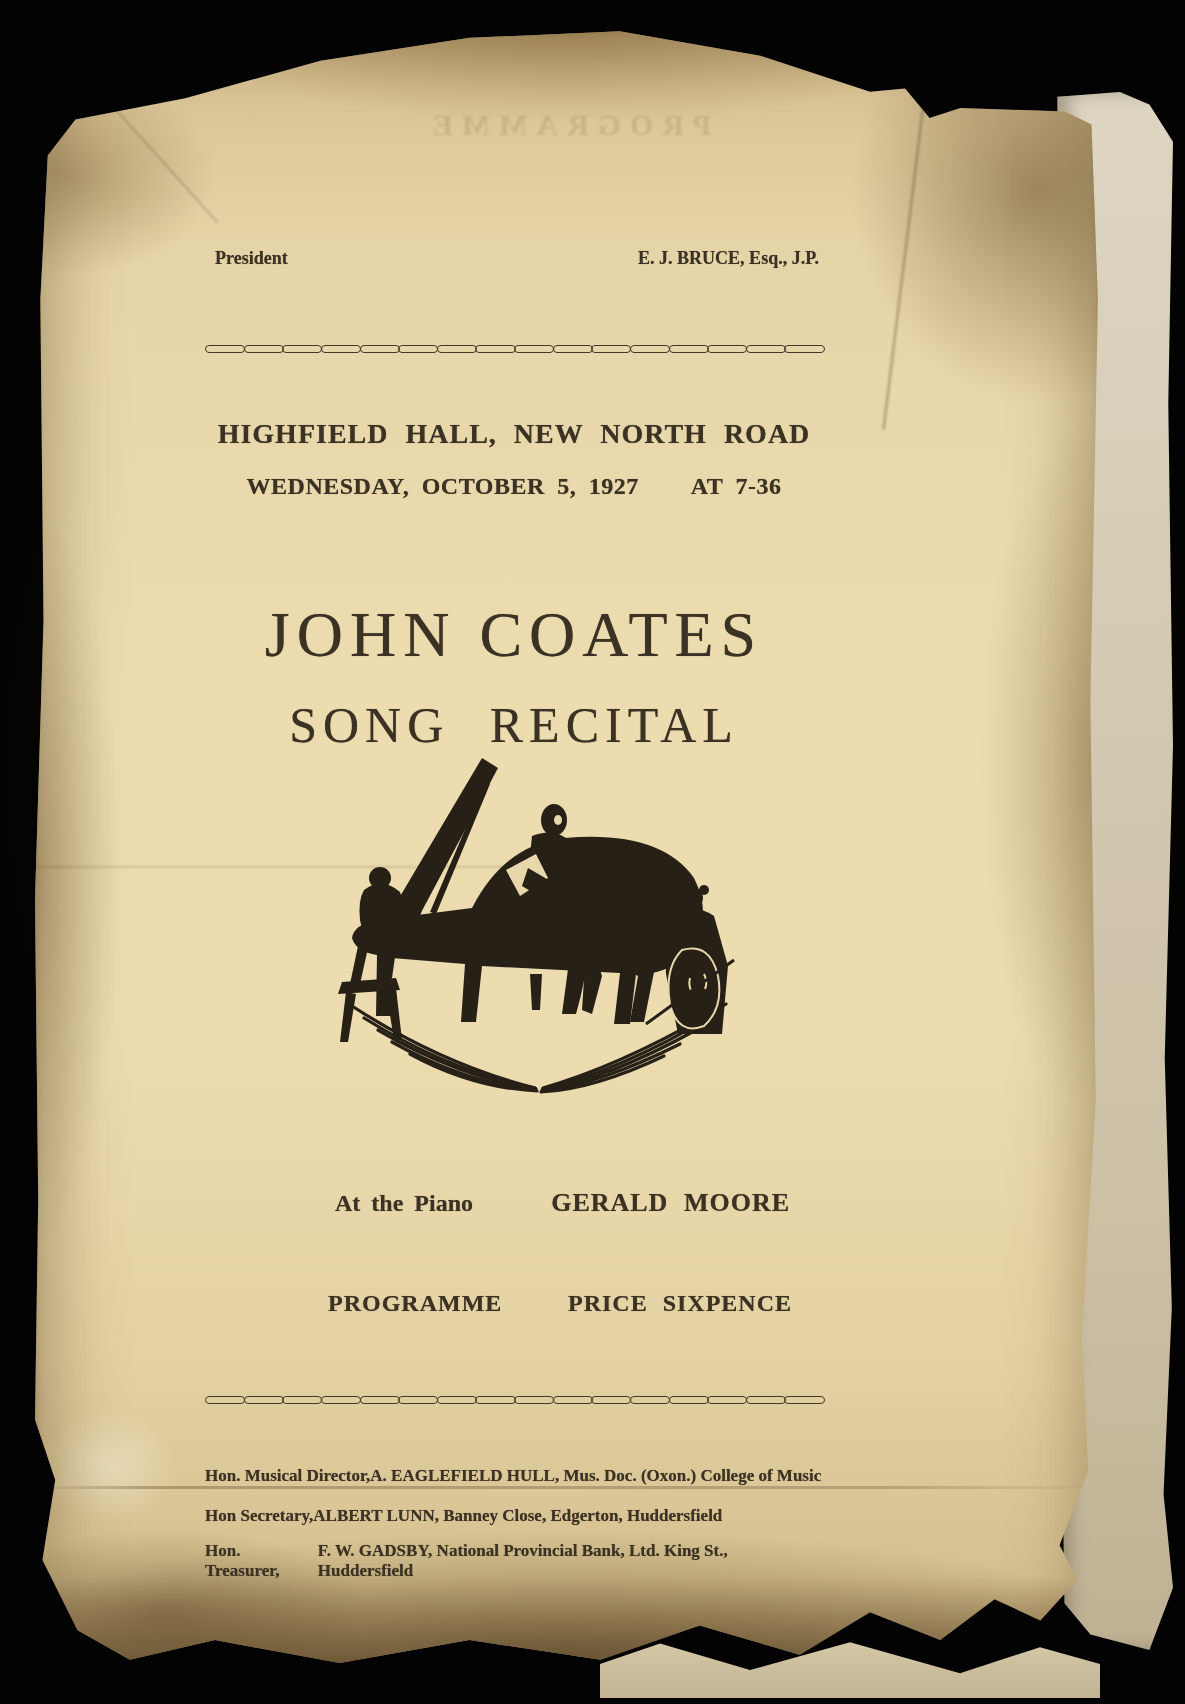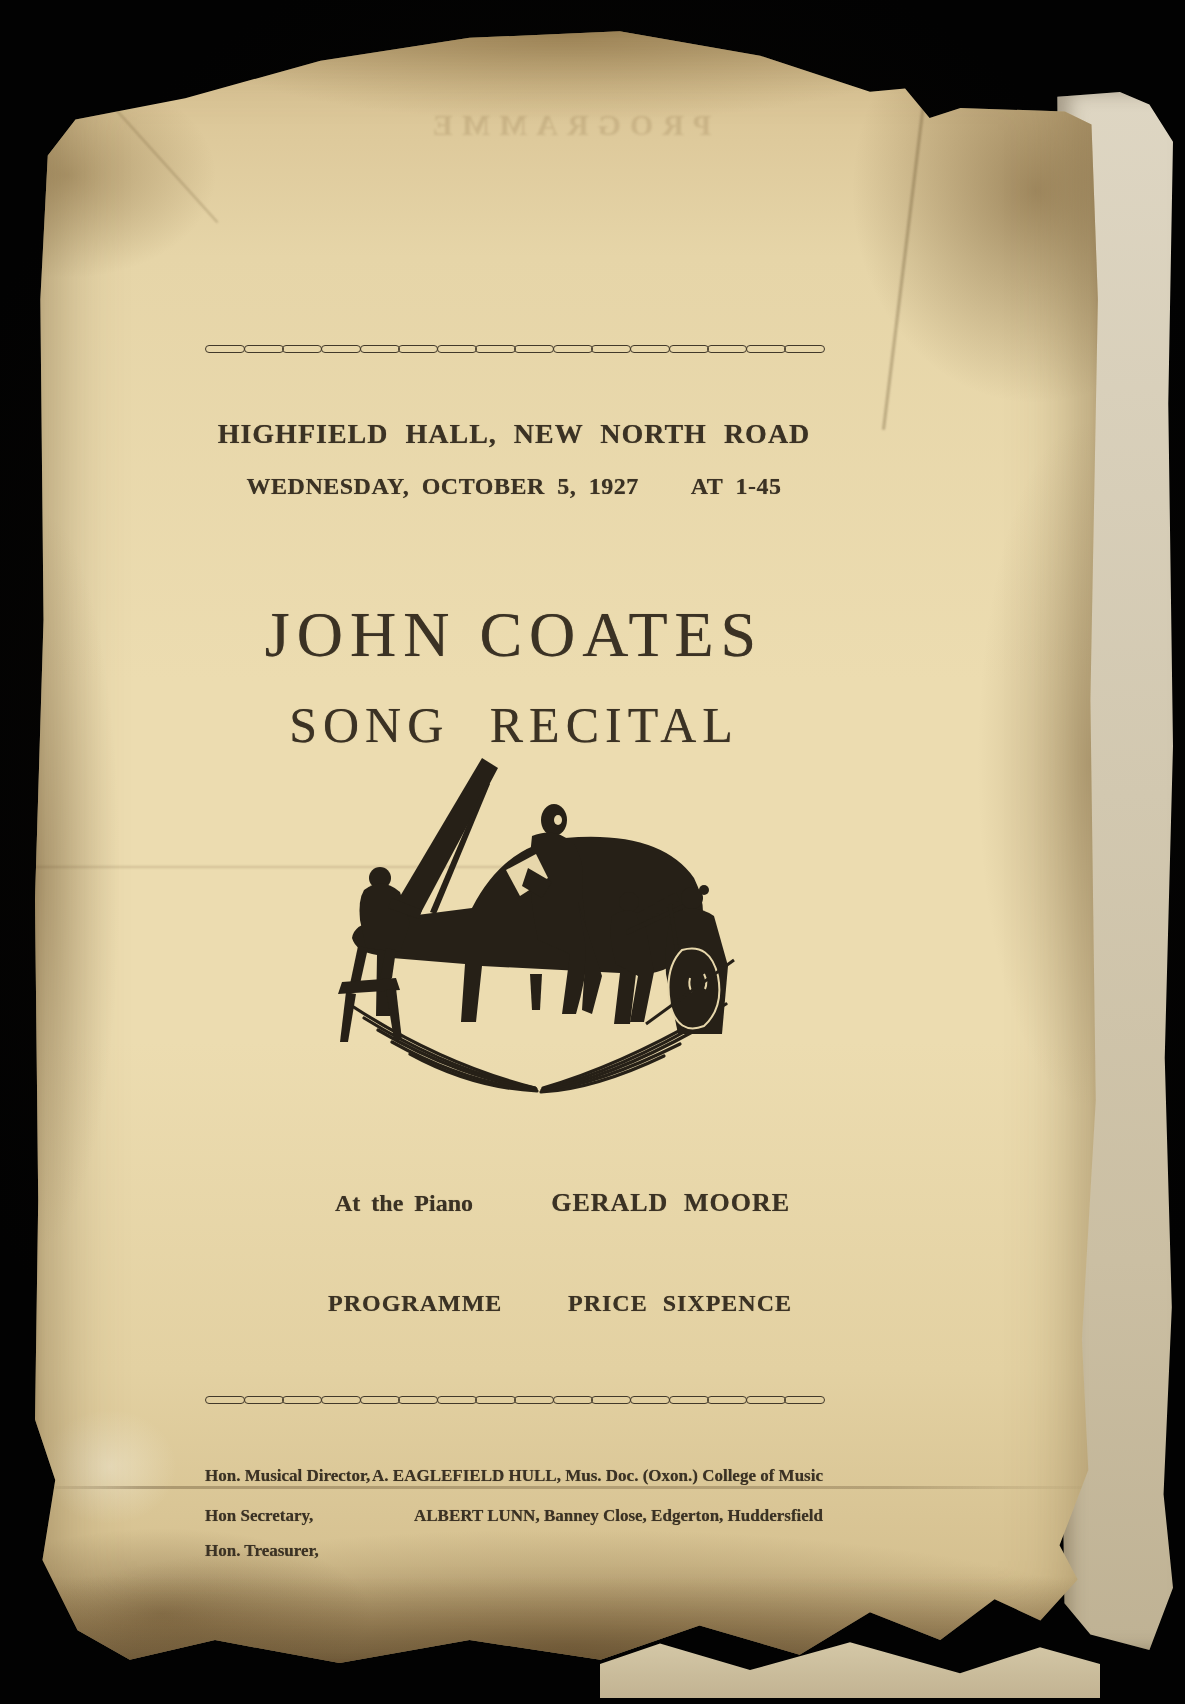--- a/index.html
+++ b/index.html
@@ -83,21 +83,21 @@
   .date .time{margin-left:52px;}
   .artist{top:570px;text-align:center;font-size:64px;letter-spacing:7px;white-space:nowrap;}
   .recital{top:668px;text-align:center;font-size:50px;letter-spacing:6px;word-spacing:22px;white-space:nowrap;}
   .piano-row{top:1160px;display:flex;justify-content:space-between;padding:0 33px 0 130px;box-sizing:border-box;align-items:center;}
   .piano-row .label{font-size:24px;font-weight:600;word-spacing:5px;}
   .piano-row .name{font-size:26px;font-weight:bold;letter-spacing:1px;word-spacing:8px;}
   .prog-row{top:1262px;display:flex;justify-content:space-between;padding:0 31px 0 123px;box-sizing:border-box;align-items:baseline;
     font-size:24px;font-weight:bold;letter-spacing:1px;}
   .prog-row .price{word-spacing:8px;text-align:center;}
   .officers{top:1438px;}
-  .officers .oline{display:flex;justify-content:space-between;font-size:17px;font-weight:bold;line-height:20px;}
+  .officers .oline{display:flex;justify-content:flex-start;font-size:17px;font-weight:bold;line-height:20px;}
   .officers .oline + .oline{margin-top:20px;}
   .officers .oline:nth-child(3){margin-top:15px;}
 
   .illus{left:295px;top:724px;width:420px;height:345px;}
 </style>
 </head>
 <body>
 
 <div class="abs under-right"></div>
 <div class="abs under-bottom"></div>
@@ -107,20 +107,24 @@
   <div class="abs crease crease1"></div>
   <div class="abs crease crease2"></div>
   <div class="abs crease crease3"></div>
   <div class="abs crease crease4"></div>
   <div class="abs crease crease5"></div>
 
   <div class="abs ghost">PROGRAMME</div>
 
   <div class="col">
 
+    <div class="row pres-row ink">
+      <span>President</span>
+      <span>E. J. BRUCE, Esq., J.P.</span>
+    </div>
 
     <div class="row divider divider1">
       <span></span>
         <span></span>
         <span></span>
         <span></span>
         <span></span>
         <span></span>
         <span></span>
         <span></span>
@@ -130,21 +134,21 @@
         <span></span>
         <span></span>
         <span></span>
         <span></span>
         <span></span>
     </div>
 
     <div class="row venue ink">HIGHFIELD HALL, NEW NORTH ROAD</div>
 
     <div class="row date ink">
-      <span>WEDNESDAY, OCTOBER 5, 1927</span><span class="time">AT 1-45</span>
+      <span>WEDNESDAY, OCTOBER 5, 1927</span><span class="time">AT 7-36</span>
     </div>
 
     <div class="row recital ink">SONG RECITAL</div>
     <div class="row artist ink">JOHN COATES</div>
 
     <div class="row piano-row ink">
       <span class="label">At the Piano</span>
       <span class="name">GERALD MOORE</span>
     </div>
 
@@ -176,20 +180,21 @@
       <div class="oline ink">
         <span>Hon. Musical Director,</span>
         <span>A. EAGLEFIELD HULL, Mus. Doc. (Oxon.) College of Music</span>
       </div>
       <div class="oline ink">
         <span>Hon Secretary,</span>
         <span>ALBERT LUNN, Banney Close, Edgerton, Huddersfield</span>
       </div>
       <div class="oline ink">
         <span>Hon. Treasurer,</span>
+        <span>F. W. GADSBY, National Provincial Bank, Ltd. King St., Huddersfield</span>
       </div>
     </div>
   </div>
 
   <svg class="abs illus" viewBox="0 0 420 345" width="420" height="345" aria-hidden="true">
     <g stroke="#262017" fill="none" stroke-width="3.2" stroke-linecap="round">
       <path d="M205,336 C150,322 85,295 22,254"></path>
       <path d="M205,336 C152,326 92,302 34,266"></path>
       <path d="M206,337 C158,330 102,310 48,278"></path>
       <path d="M206,338 C162,334 112,318 62,290"></path>

